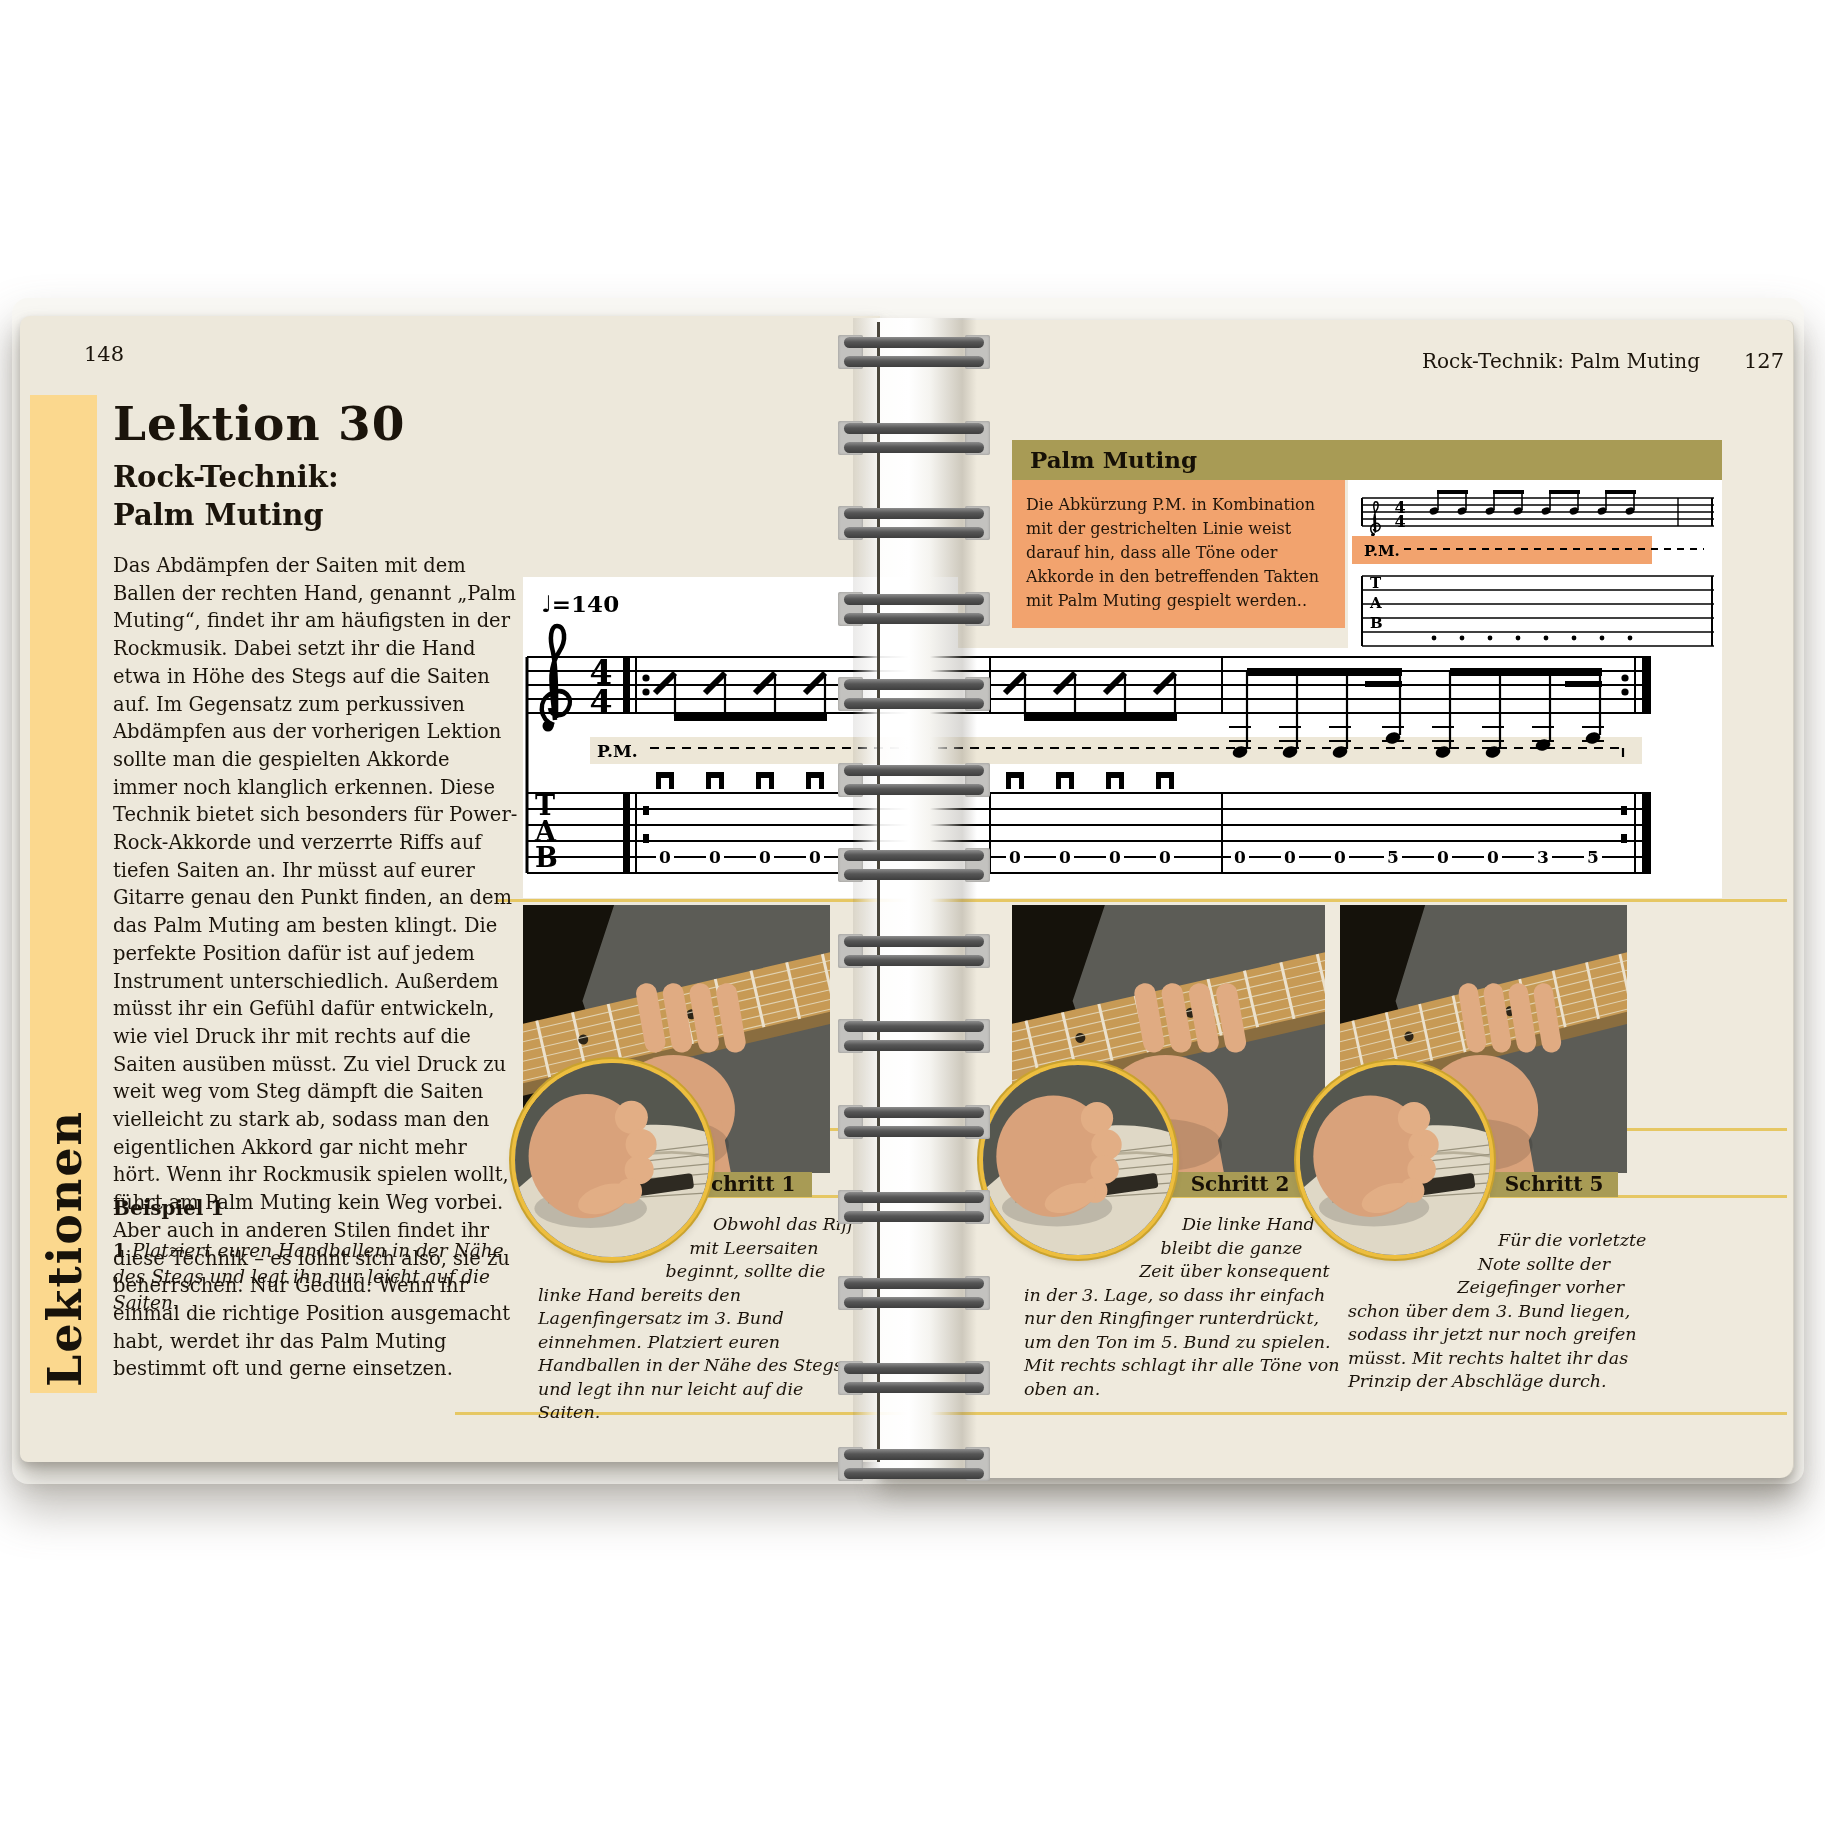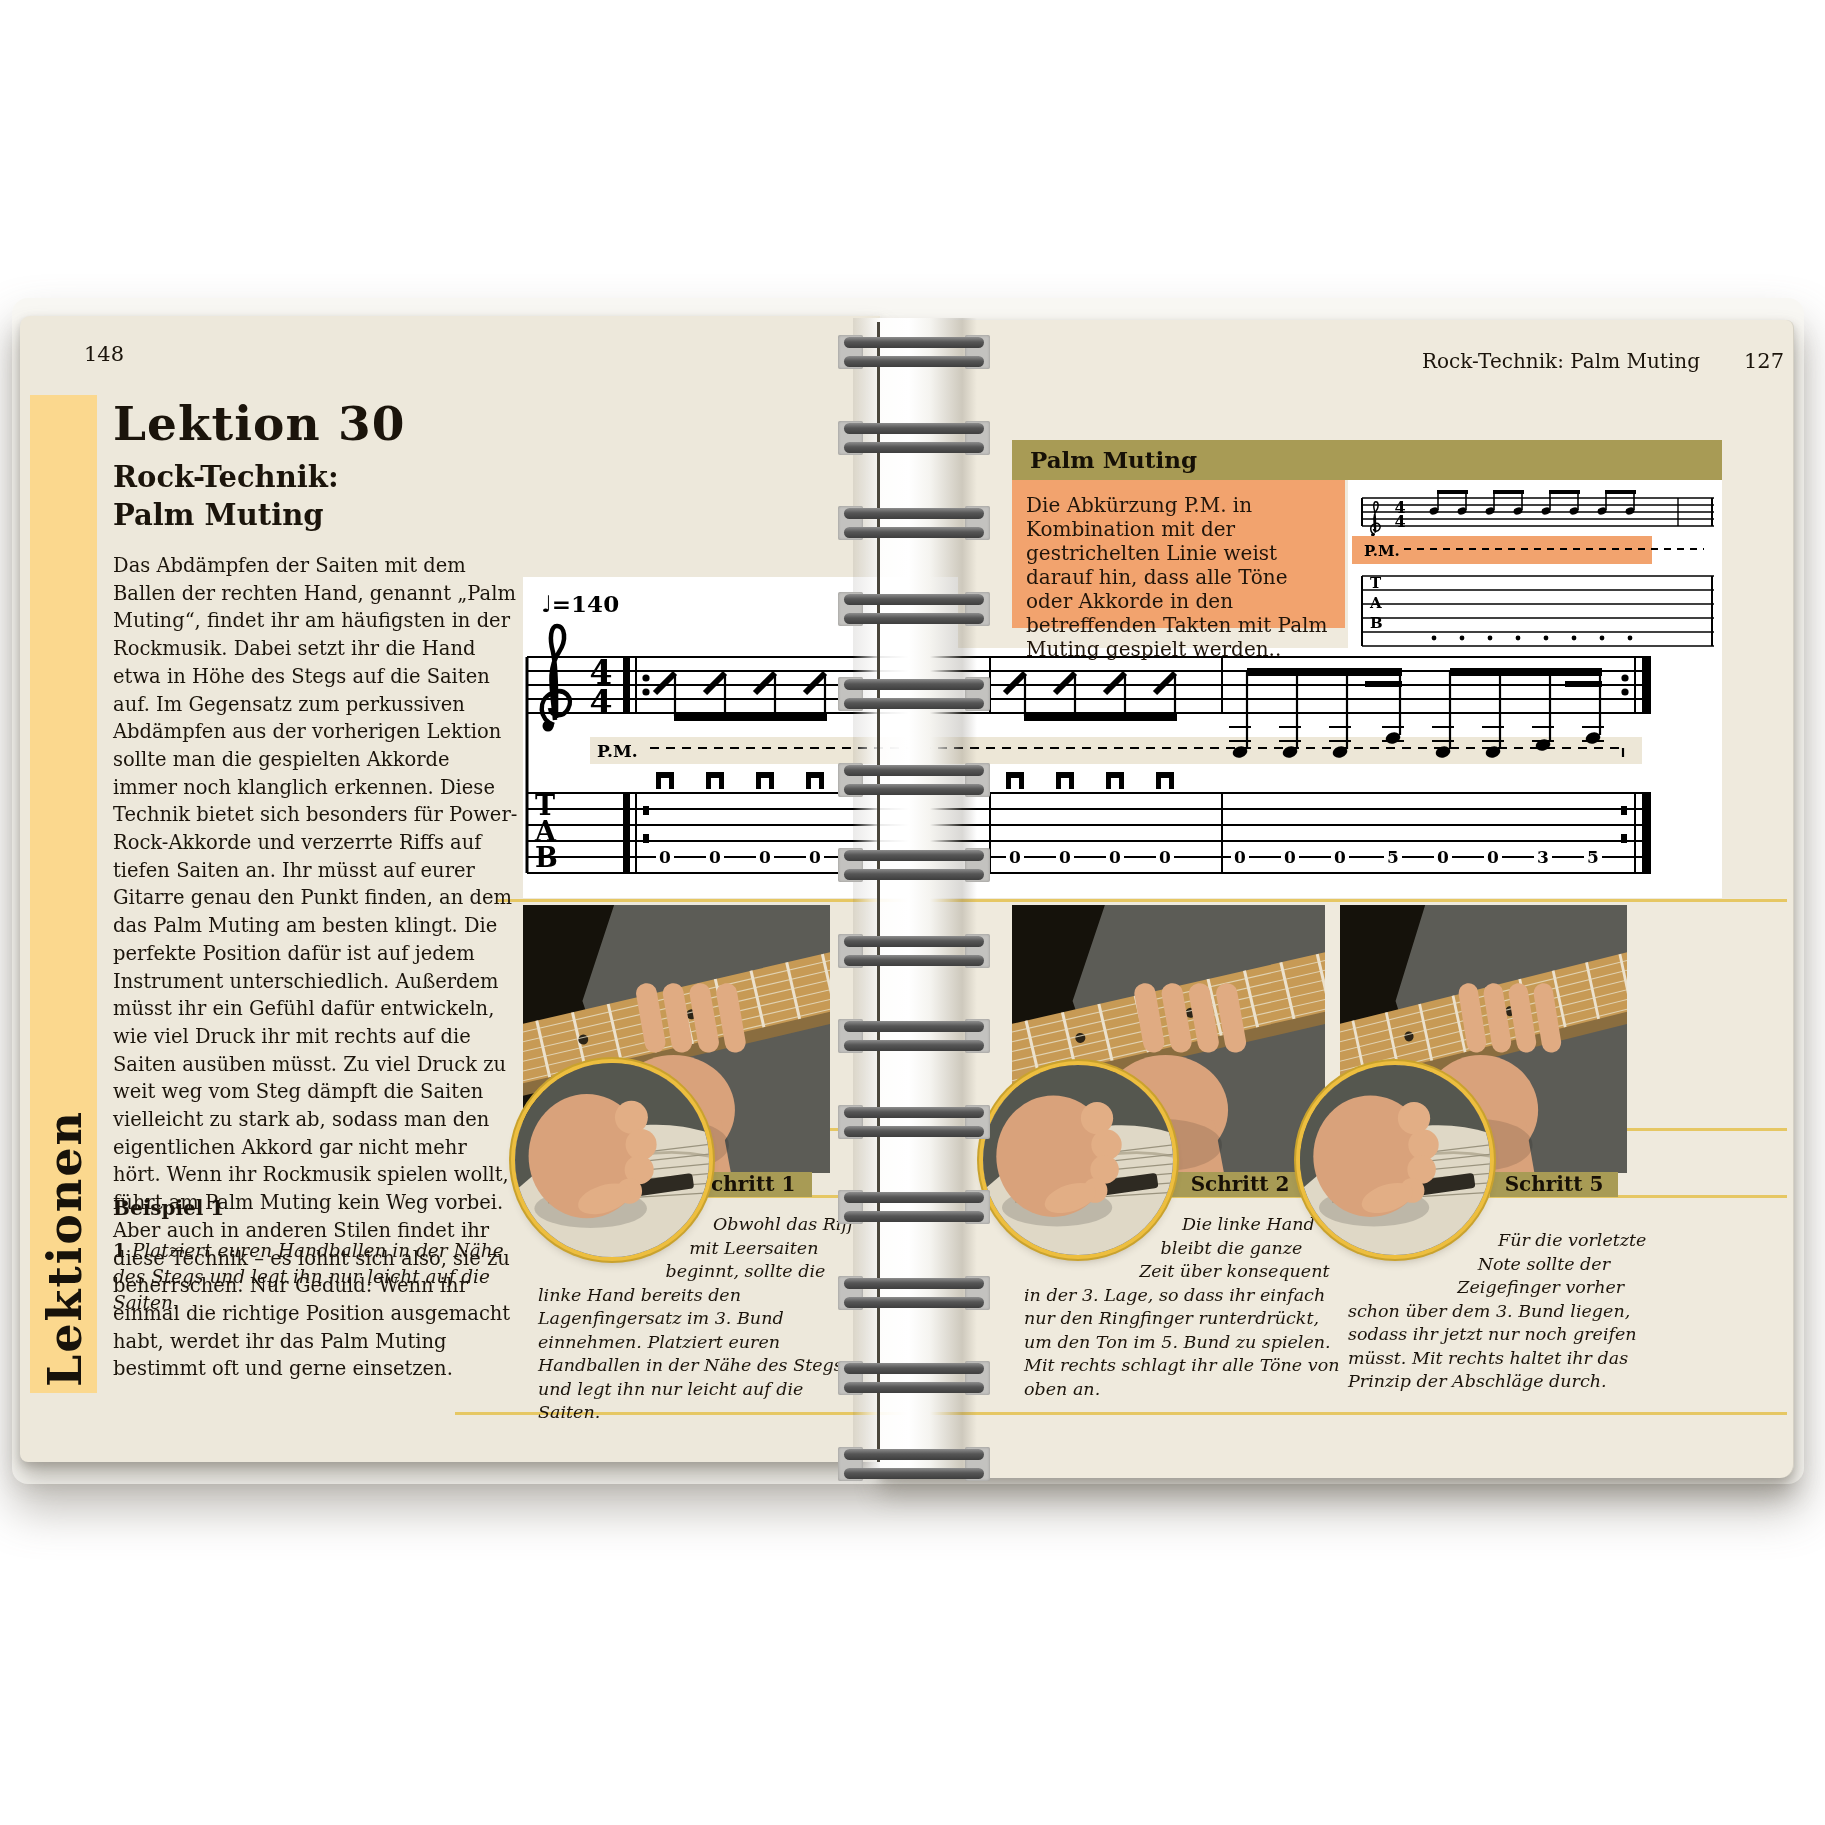--- a/index.html
+++ b/index.html
@@ -33,21 +33,21 @@
          box-shadow:0 0 0 4px #EDBE3F,0 0 0 6px #c9a22e,0 6px 10px rgba(60,50,30,.3);}
   .stepbar{background:#A89B55;height:25px;color:#171006;font-weight:bold;font-size:20px;
            text-align:center;line-height:25px;z-index:4;}
   .cap{font-size:17.5px;font-style:italic;line-height:23.5px;z-index:4;}
   .spacer{float:left;}
   .sp1{width:175px;height:52px;shape-outside:polygon(0 0,100% 0,70% 100%,0 100%);}
   .sp2{width:158px;height:52px;shape-outside:polygon(0 0,100% 0,70% 100%,0 100%);}
   .sp3{width:150px;height:52px;shape-outside:polygon(0 0,100% 0,70% 100%,0 100%);}
   .olivebar{background:#A89B55;height:40px;font-weight:bold;font-size:23px;line-height:40px;
             padding-left:18px;color:#161006;z-index:4;box-sizing:border-box;}
-  .orangebox{background:#F2A36E;font-size:20px;line-height:24px;padding:13px 14px;color:#20150a;
+  .orangebox{background:#F2A36E;font-size:16px;line-height:24px;padding:13px 14px;color:#20150a;
              z-index:4;box-sizing:border-box;}
   .spine{left:853px;top:318px;width:124px;height:1158px;z-index:6;
          background:linear-gradient(90deg,rgba(60,55,45,.10) 0%,rgba(255,255,255,.92) 22%,#ffffff 45%,
                     #f5f4f0 62%,rgba(120,115,105,.28) 88%,rgba(120,115,105,0) 100%);}
   .edgeline{left:877px;top:322px;width:3px;height:1140px;background:#4a463c;z-index:7;}
   .ringwrap{z-index:8;}
   svg text{font-family:"DejaVu Serif", serif;}
 </style>
 </head>
 <body>

